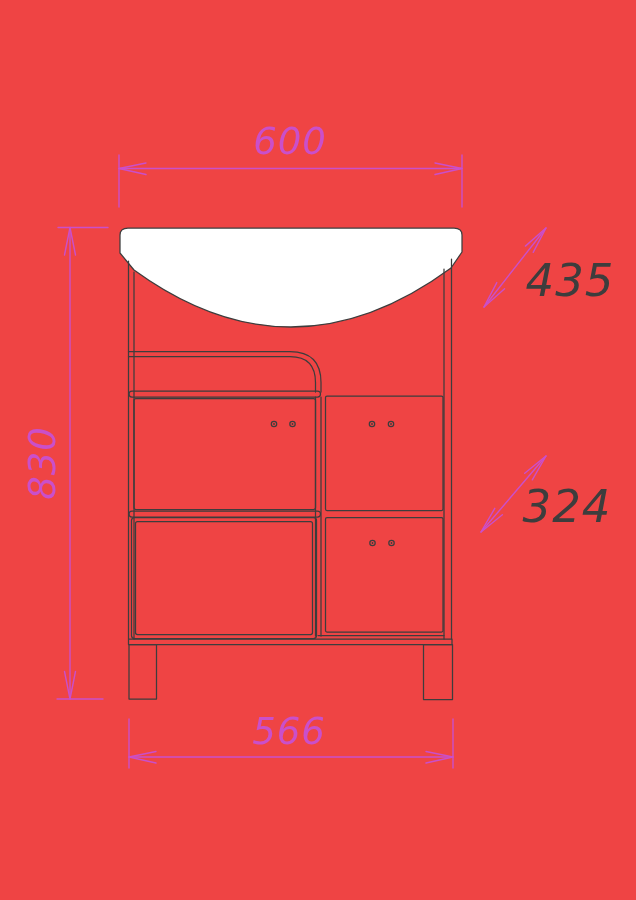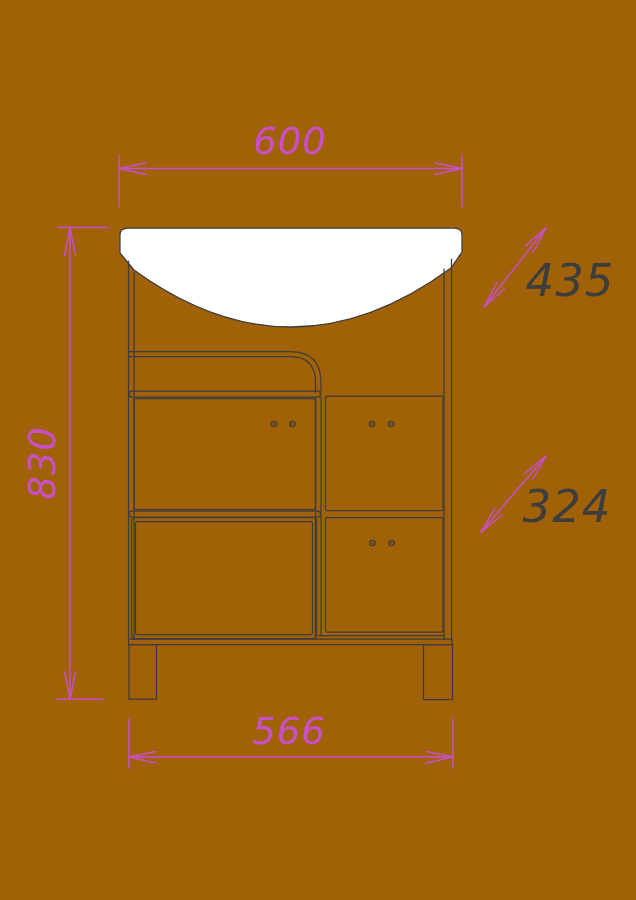--- a/index.html
+++ b/index.html
@@ -5,21 +5,21 @@
   html, body {
     margin: 0;
     padding: 0;
     background: #ffffff;
     font-family: "DejaVu Sans", sans-serif;
   }
   .page {
     position: relative;
     width: 636px;
     height: 900px;
-    background: #a16207;
+    background: #ef4444;
     overflow: hidden;
   }
   svg { display: block; }
   .cab {
     fill: none;
     stroke: #3d3d3d;
     stroke-width: 1.25;
     stroke-linecap: round;
     stroke-linejoin: round;
   }

